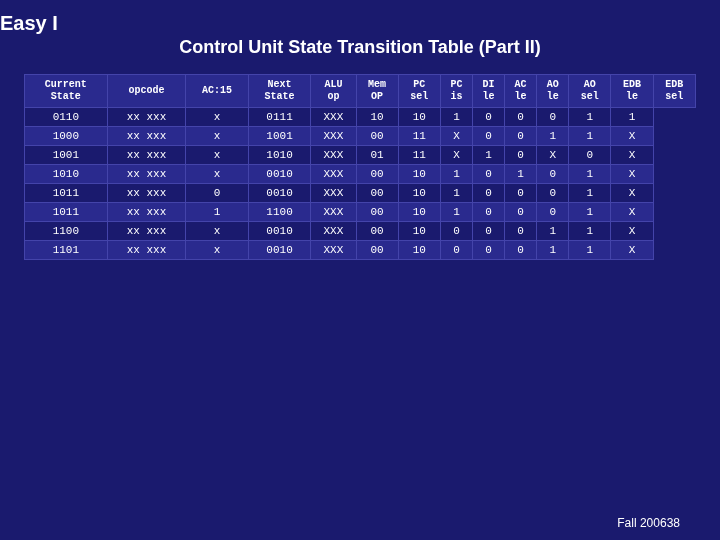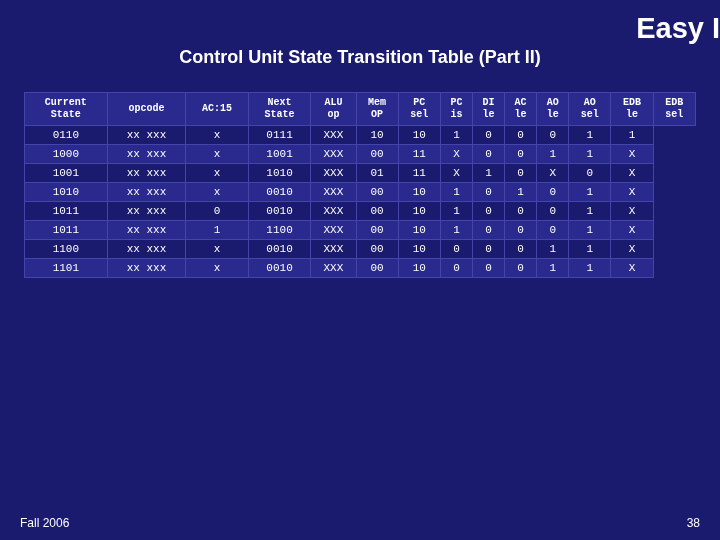--- a/index.html
+++ b/index.html
@@ -6,34 +6,34 @@
     body {
       width: 720px;
       height: 540px;
       background: #1a1a6e;
       font-family: 'Courier New', Courier, monospace;
       color: white;
       overflow: hidden;
       position: relative;
     }
     .page-title {
-      text-align: right;
-      font-size: 29px;
+      text-align: left;
+      font-size: 20px;
       font-weight: bold;
       color: white;
       padding-top: 12px;
       padding-bottom: 2px;
       font-family: Arial, sans-serif;
     }
     .page-subtitle {
       text-align: center;
       font-size: 18px;
       font-weight: bold;
       color: white;
-      padding-bottom: 24px;
+      padding-bottom: 16px;
       font-family: Arial, sans-serif;
     }
     .table-container {
       padding: 0 24px;
     }
     table {
       width: 100%;
       border-collapse: collapse;
       font-size: 11px;
       font-family: 'Courier New', Courier, monospace;
@@ -60,23 +60,23 @@
     tr:nth-child(even) td {
       background: #2a2a8e;
       color: white;
     }
     .footer {
       position: absolute;
       bottom: 10px;
       left: 0;
       right: 0;
       display: flex;
-      justify-content: space-between;
+      justify-content: flex-end;
       align-items: center;
-      padding: 0 20px;
+      padding: 0 40px;
       font-size: 12px;
       color: white;
       font-family: Arial, sans-serif;
     }
     .footer-center {
       text-align: center;
       font-size: 11px;
     }
   </style>
 </head>

